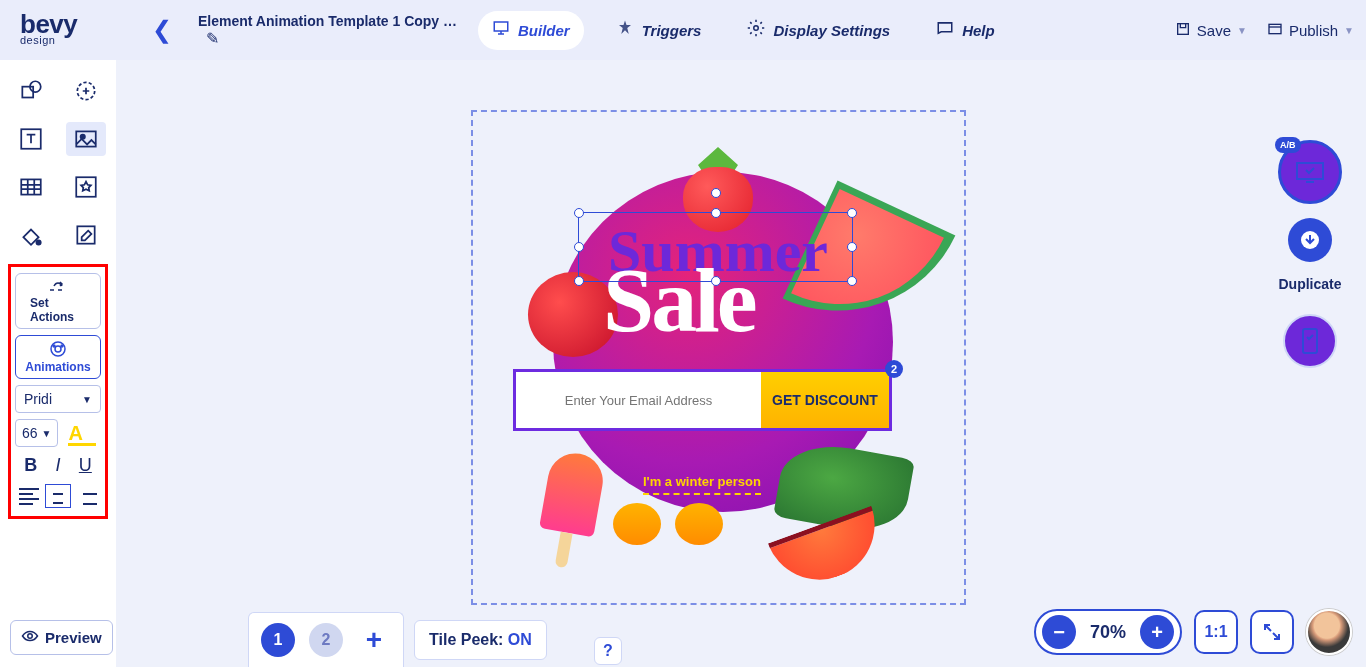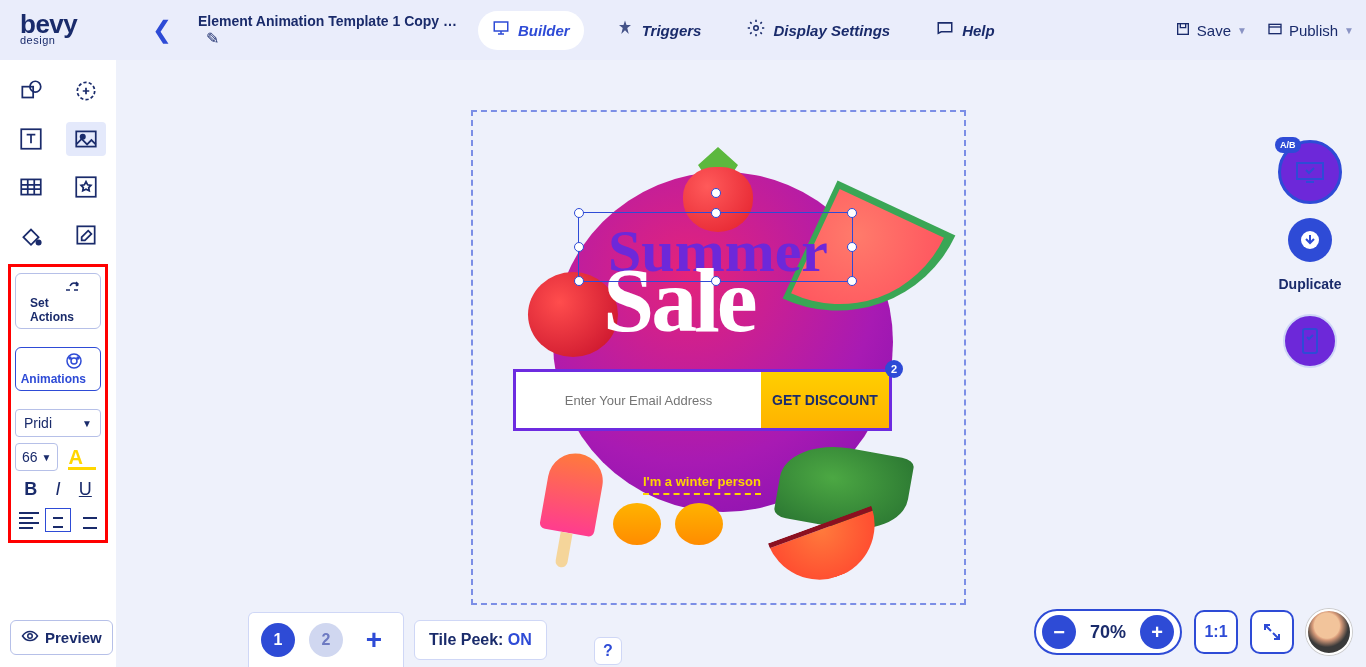--- a/index.html
+++ b/index.html
@@ -22,21 +22,21 @@
 .top-action .chev { font-size: 10px; color: #8a93c4; }
 
 
 .left-panel { position: absolute; left: 0; top: 60px; bottom: 0; width: 116px; background: #fff; padding: 14px 8px; }
 .tool-grid { display: grid; grid-template-columns: 1fr 1fr; gap: 14px 10px; margin-bottom: 12px; }
 .tool-btn { width: 40px; height: 34px; display: flex; align-items: center; justify-content: center; cursor: pointer; color: #1a2b6b; border-radius: 4px; justify-self: center; }
 .tool-btn.selected { background: #e4e9fb; }
 .tool-btn svg { width: 26px; height: 26px; stroke: #1a2b6b; fill: none; stroke-width: 1.6; }
 
 .red-box { border: 3px solid #ff0000; padding: 6px 4px 8px; margin-top: 4px; }
-.panel-btn { width: 100%; border: 1px solid #b6c0e8; border-radius: 6px; padding: 4px 14px; display: flex; flex-direction: column; align-items: flex-end; gap: 2px; cursor: pointer; color: #1a2b6b; font-size: 12px; font-weight: 700; margin-bottom: 18px; background: #fff; }
+.panel-btn { width: 100%; border: 1px solid #b6c0e8; border-radius: 6px; padding: 4px 14px; display: flex; flex-direction: column; align-items: center; gap: 2px; cursor: pointer; color: #1a2b6b; font-size: 12px; font-weight: 700; margin-bottom: 6px; background: #fff; }
 .panel-btn.active { color: #2e4bd6; border-color: #2e4bd6; }
 .panel-select { width: 100%; border: 1px solid #b6c0e8; border-radius: 4px; padding: 5px 8px; font-size: 14px; color: #1a2b6b; display: flex; justify-content: space-between; align-items: center; cursor: pointer; margin-bottom: 6px; background: #fff; }
 .size-row { display: flex; align-items: center; gap: 10px; margin-bottom: 8px; }
 .size-select { border: 1px solid #b6c0e8; border-radius: 4px; padding: 5px 6px; font-size: 14px; color: #1a2b6b; display: flex; align-items: center; gap: 4px; cursor: pointer; background: #fff; text-align: center; }
 .font-color { width: 28px; height: 20px; position: relative; cursor: pointer; }
 .font-color .A { font-size: 20px; font-weight: 800; color: #ffd600; line-height: 1; }
 .font-color .bar { position: absolute; bottom: -3px; left: 0; right: 0; height: 3px; background: #ffd600; }
 .biu-row { display: flex; justify-content: space-around; margin: 8px 0; }
 .biu-row span { font-size: 18px; color: #1a2b6b; cursor: pointer; font-weight: 500; }
 .align-row { display: flex; justify-content: space-around; }

